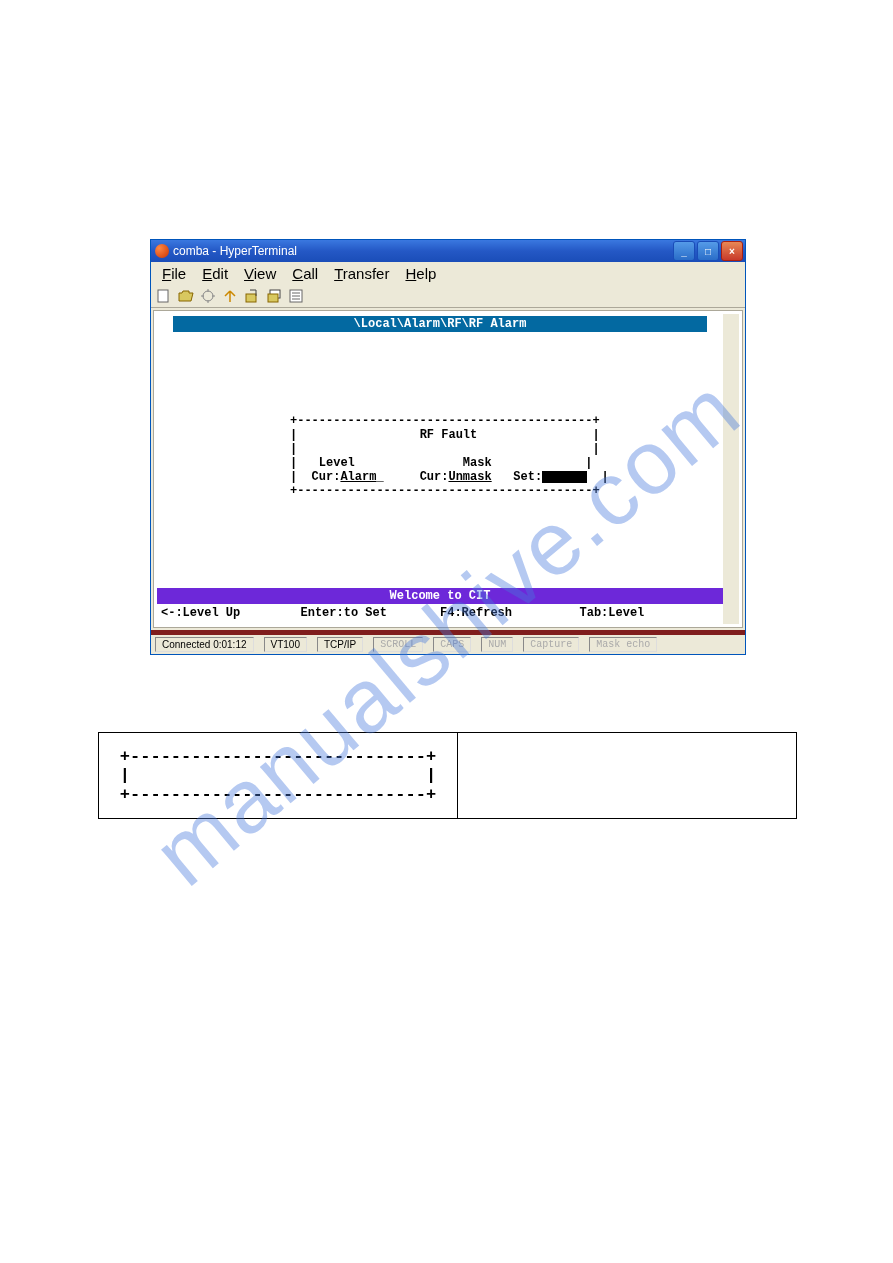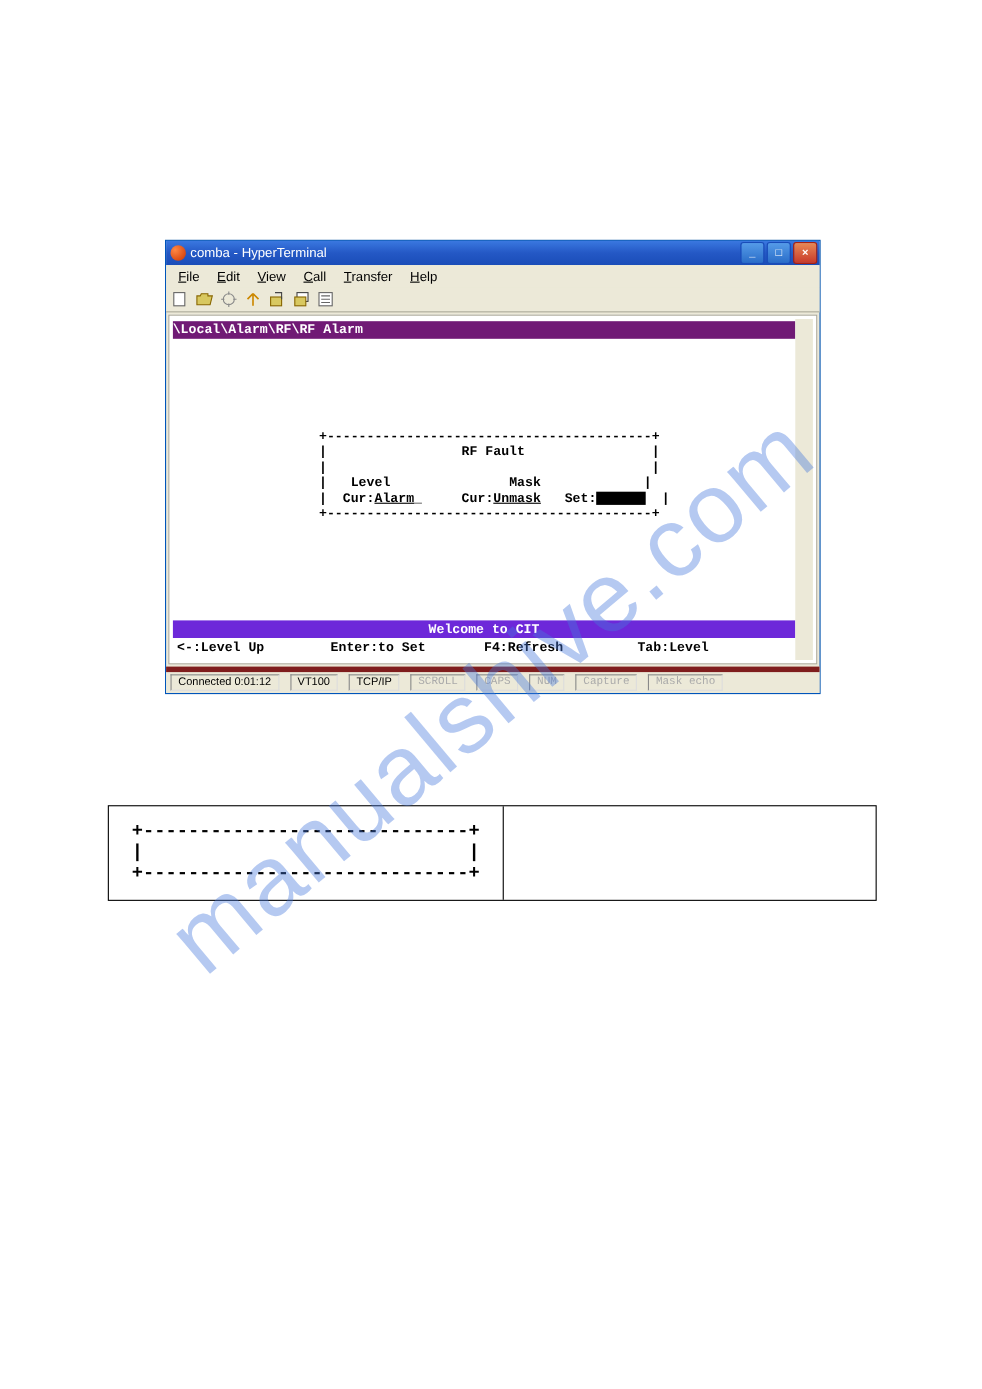--- a/index.html
+++ b/index.html
@@ -20,21 +20,21 @@
   color: rgba(70, 120, 220, 0.4);
   white-space: nowrap;
   pointer-events: none;
   z-index: 100;
   font-weight: 400;
   letter-spacing: 2px;
 }
 .window {
   position: absolute;
   left: 150px;
-  top: 218px;
+  top: 239px;
   width: 594px;
   border: 1px solid #0055bb;
   background: #ece9d8;
   font-family: Tahoma, sans-serif;
   font-size: 11px;
 }
 .titlebar {
   background: linear-gradient(to bottom, #3a78e0 0%, #2458c5 50%, #1a4db8 100%);
   color: #fff;
   height: 22px;
@@ -67,21 +67,21 @@
 }
 .win-btn.close { background: linear-gradient(to bottom, #e88855, #c83a2a); border-color: #aa2010; }
 .menubar {
   background: #ece9d8;
   padding: 2px 4px;
   display: flex;
   gap: 2px;
 }
 .menuitem {
   padding: 1px 7px;
-  font-size: 12px;
+  font-size: 15px;
 }
 .menuitem u { text-decoration: underline; }
 .toolbar {
   background: #ece9d8;
   padding: 3px 5px;
   display: flex;
   gap: 6px;
   border-bottom: 1px solid #aca899;
 }
 .tool-icon {
@@ -100,24 +100,25 @@
   height: 310px;
   overflow: auto;
   position: relative;
   font-family: "Courier New", monospace;
   font-size: 12px;
   font-weight: bold;
   color: #000;
   border-right: 16px solid #ece9d8;
 }
 .term-header {
-  background: #701a75;
-  color: #fff;
+  background: #0369a1;
+  color: #fff;
+  text-align: center;
   padding: 1px 0;
-  margin: 2px 0;
+  margin: 2px 16px;
 }
 .term-content {
   padding: 10px 0 0 0;
 }
 .rf-box {
   margin: 70px auto 0 auto;
   width: 300px;
   text-align: left;
   position: relative;
 }

